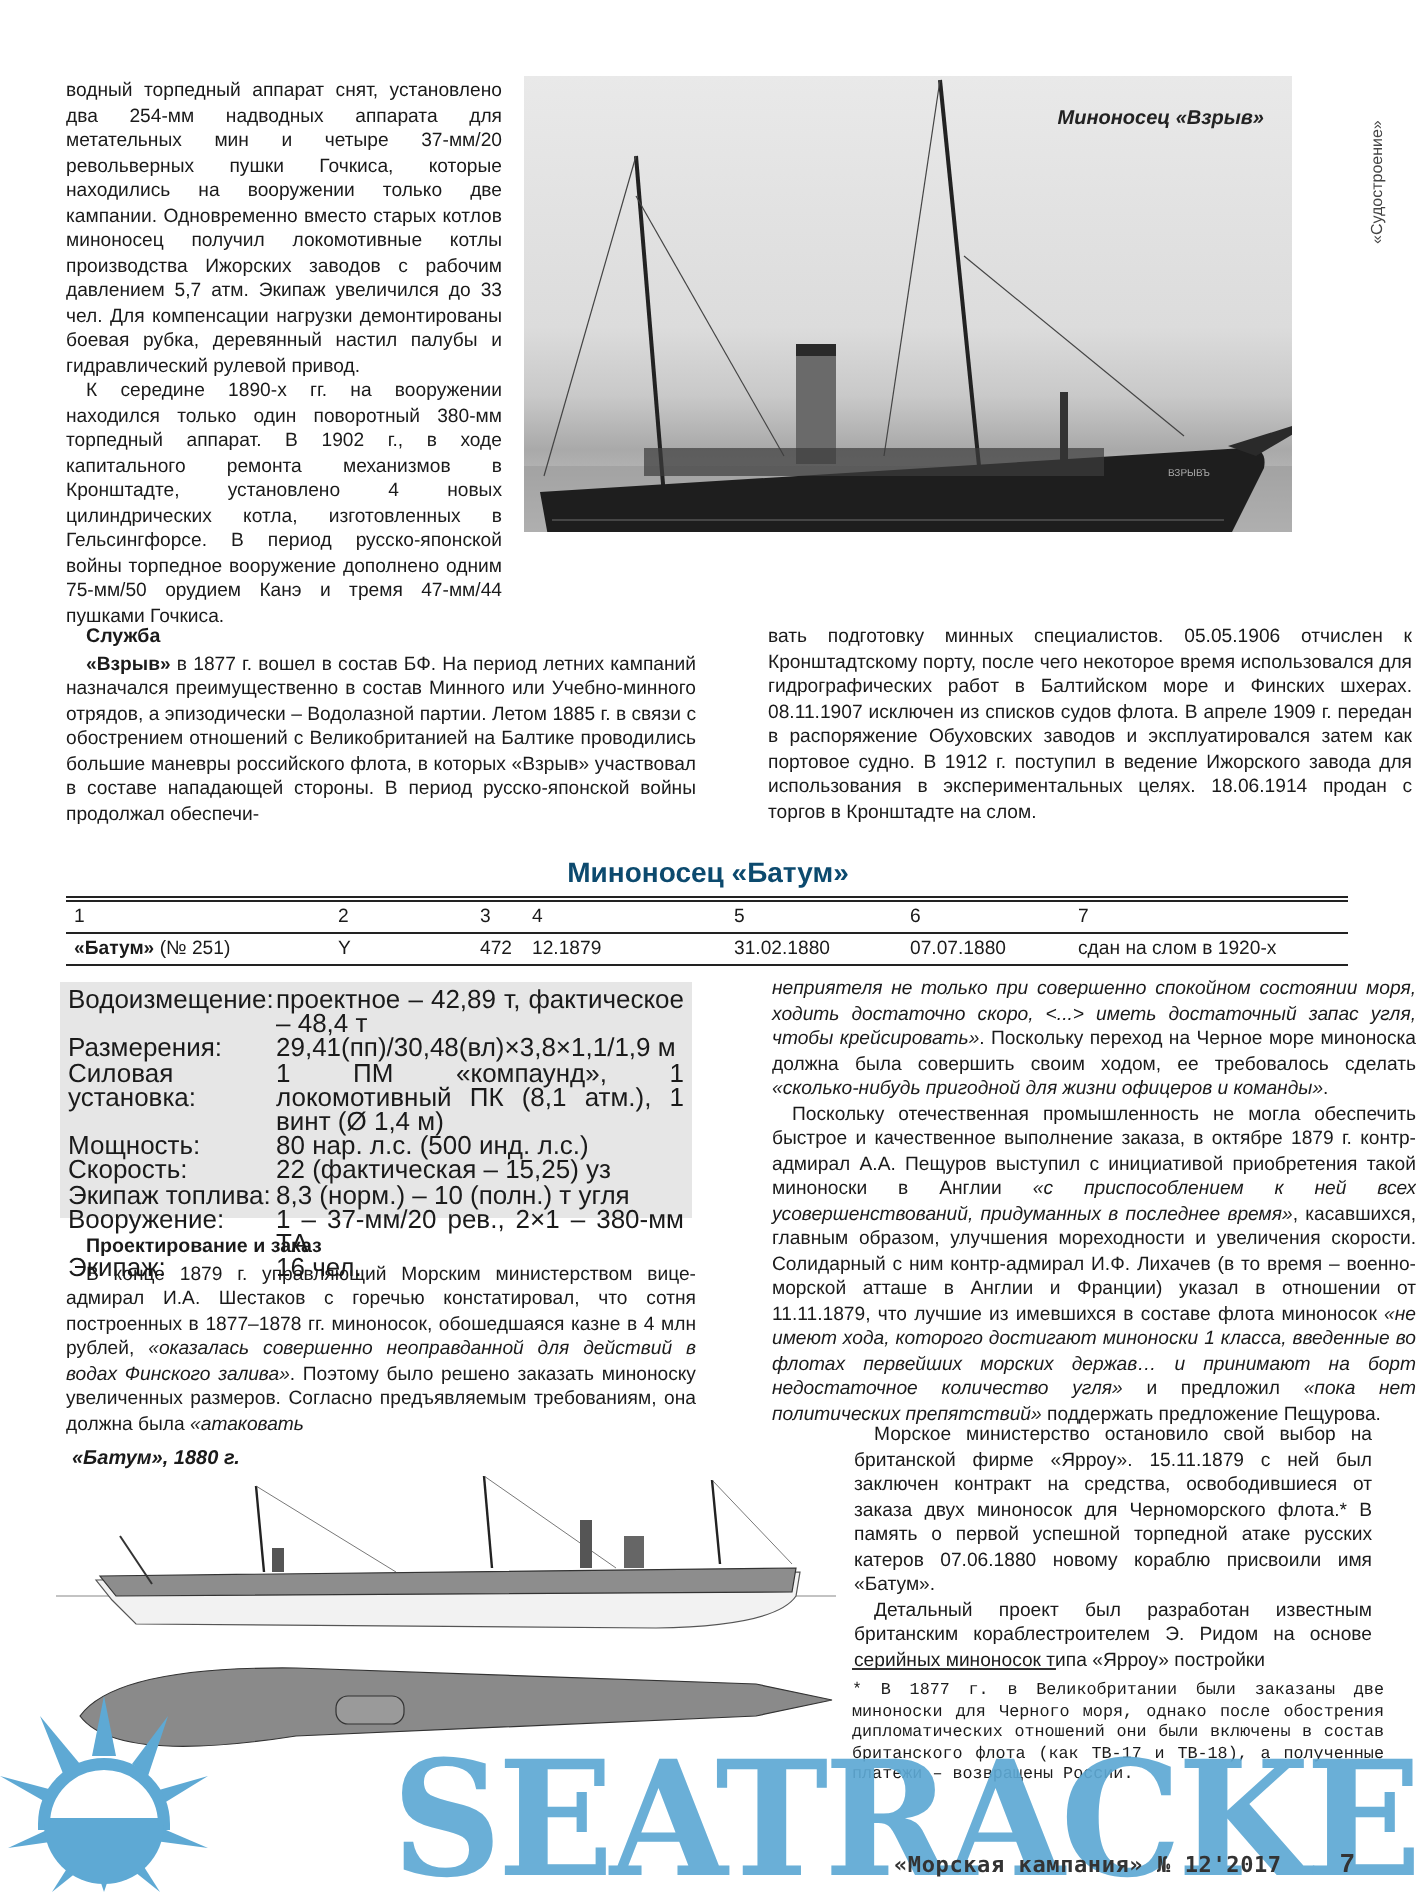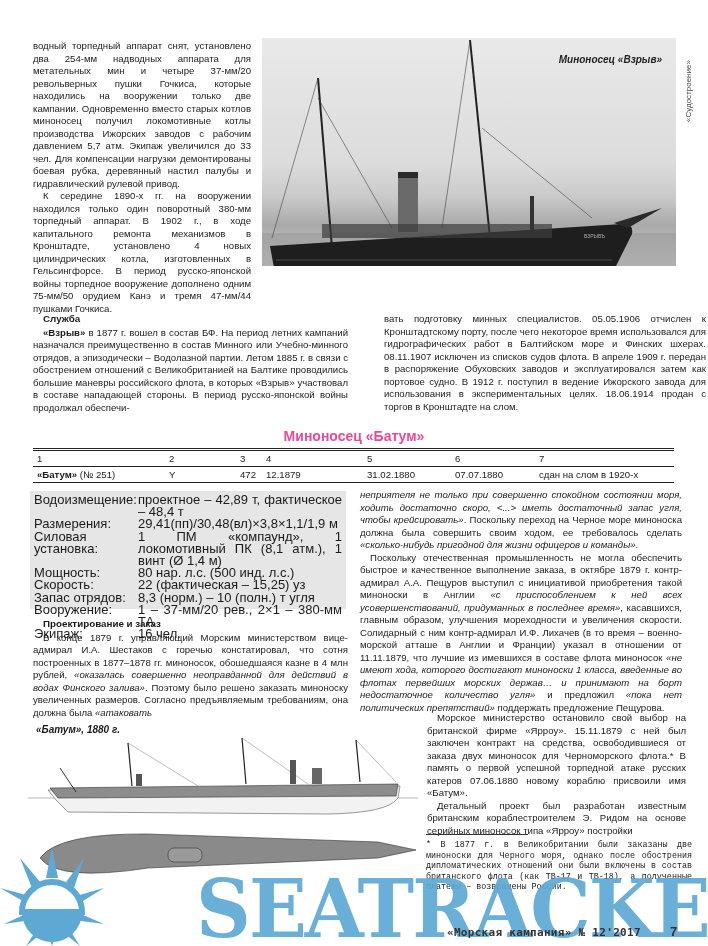--- a/index.html
+++ b/index.html
@@ -7,29 +7,29 @@
          font-family:"Liberation Sans", sans-serif; color:#1a1a1a; }
   .abs { position:absolute; }
   .txt { font-size:9.6px; line-height:12.5px; text-align:justify; }
   .txt p { margin:0; text-indent:10px; }
   .txt p.noind { text-indent:0; }
   .h { font-weight:bold; font-size:9.8px; margin:0 0 1px 10px; }
   i, .it { font-style:italic; }
   b { font-weight:bold; }
 
   
-  .photo { left:262px; top:38px; width:414px; height:228px;
+  .photo { left:262px; top:38px; width:384px; height:228px;
            background:linear-gradient(180deg,#e9e9e9 0%,#dcdcdc 55%,#c9c9c9 70%,#a9a9a9 82%,#d0d0d0 100%);
            overflow:hidden; }
   .photo-caption { right:14px; top:16px; font-size:10px; font-weight:bold; font-style:italic; color:#222; }
   .credit { left:684px; top:42px; width:12px; height:80px; font-size:8px; color:#444;
             writing-mode:vertical-rl; transform:rotate(180deg); white-space:nowrap; }
 
   
-  .tbl-title { left:0; width:708px; top:428px; text-align:center; font-size:14px; font-weight:bold; color:#ec4899; }
+  .tbl-title { left:0; width:708px; top:428px; text-align:center; font-size:14px; font-weight:bold; color:#0c4a6e; }
   .tbl { left:33px; top:448px; width:641px; border-top:3px double #222; border-bottom:1.5px solid #222; font-size:9.6px; }
   .tbl .row { display:flex; height:15px; line-height:15px; }
   .tbl .row.hdr { border-bottom:1px solid #222; }
   .tbl .c1{width:132px;padding-left:4px}.tbl .c2{width:71px}.tbl .c3{width:26px}.tbl .c4{width:101px}
   .tbl .c5{width:88px}.tbl .c6{width:84px}.tbl .c7{flex:1}
 
   
   .specs { left:30px; top:491px; width:312px; height:115px; background:#e6e6e6; padding:3px 0 0 4px; font-size:13px; line-height:12.2px; }
   .specs .srow { display:flex; }
   .specs .lab { width:104px; flex:none; }
@@ -125,39 +125,39 @@
     </div>
   <div class="srow">
       <span class="lab">Мощность:</span>
       <span class="val">80 нар. л.с. (500 инд. л.с.)</span>
     </div>
   <div class="srow">
       <span class="lab">Скорость:</span>
       <span class="val">22 (фактическая – 15,25) уз</span>
     </div>
   <div class="srow">
-      <span class="lab">Запас отрядов:</span>
+      <span class="lab">Экипаж топлива:</span>
       <span class="val">8,3 (норм.) – 10 (полн.) т угля</span>
     </div>
   <div class="srow">
       <span class="lab">Вооружение:</span>
       <span class="val">1 – 37-мм/20 рев., 2×1 – 380-мм ТА</span>
     </div>
   <div class="srow">
       <span class="lab">Экипаж:</span>
       <span class="val">16 чел.</span>
     </div>
 </div>
 
 <div class="abs txt" style="left:33px; top:618px; width:315px;">
   <div class="h">Проектирование и заказ</div>
   <p><span>В конце 1879 г. управляющий Морским министерством вице-адмирал И.А. Шестаков с горечью констатировал, что сотня построенных в 1877–1878 гг. миноносок, обошедшаяся казне в 4 млн рублей, </span><i>«оказалась совершенно неоправданной для действий в водах Финского залива»</i><span>. Поэтому было решено заказать миноноску увеличенных размеров. Согласно предъявляемым требованиям, она должна была </span><i>«атаковать</i></p>
 </div>
 
-<div class="abs txt" style="left:360px; top:489px; width:322px;">
+<div class="abs txt" style="left:386px; top:489px; width:322px;">
   <p class="noind"><i>неприятеля не только при совершенно спокойном состоянии моря, ходить достаточно скоро, &lt;...&gt; иметь достаточный запас угля, чтобы крейсировать»</i><span>. Поскольку переход на Черное море миноноска должна была совершить своим ходом, ее требовалось сделать </span><i>«сколько-нибудь пригодной для жизни офицеров и команды»</i><span>.</span></p>
   <p><span>Поскольку отечественная промышленность не могла обеспечить быстрое и качественное выполнение заказа, в октябре 1879 г. контр-адмирал А.А. Пещуров выступил с инициативой приобретения такой миноноски в Англии </span><i>«с приспособлением к ней всех усовершенствований, придуманных в последнее время»</i><span>, касавшихся, главным образом, улучшения мореходности и увеличения скорости. Солидарный с ним контр-адмирал И.Ф. Лихачев (в то время – военно-морской атташе в Англии и Франции) указал в отношении от 11.11.1879, что лучшие из имевшихся в составе флота миноносок </span><i>«не имеют хода, которого достигают миноноски 1 класса, введенные во флотах первейших морских держав… и принимают на борт недостаточное количество угля»</i><span> и предложил </span><i>«пока нет политических препятствий»</i><span> поддержать предложение Пещурова.</span></p>
 </div>
 <div class="abs txt" style="left:427px; top:712px; width:259px;">
   <p>Морское министерство остановило свой выбор на британской фирме «Ярроу». 15.11.1879 с ней был заключен контракт на средства, освободившиеся от заказа двух миноносок для Черноморского флота.* В память о первой успешной торпедной атаке русских катеров 07.06.1880 новому кораблю присвоили имя «Батум».</p>
   <p>Детальный проект был разработан известным британским кораблестроителем Э. Ридом на основе серийных миноносок типа «Ярроу» постройки</p>
 </div>
 
 <div class="abs drawing-caption">«Батум», 1880 г.</div>
 <svg class="abs" style="left:28px; top:738px;" width="400" height="165" viewBox="0 0 400 165">

